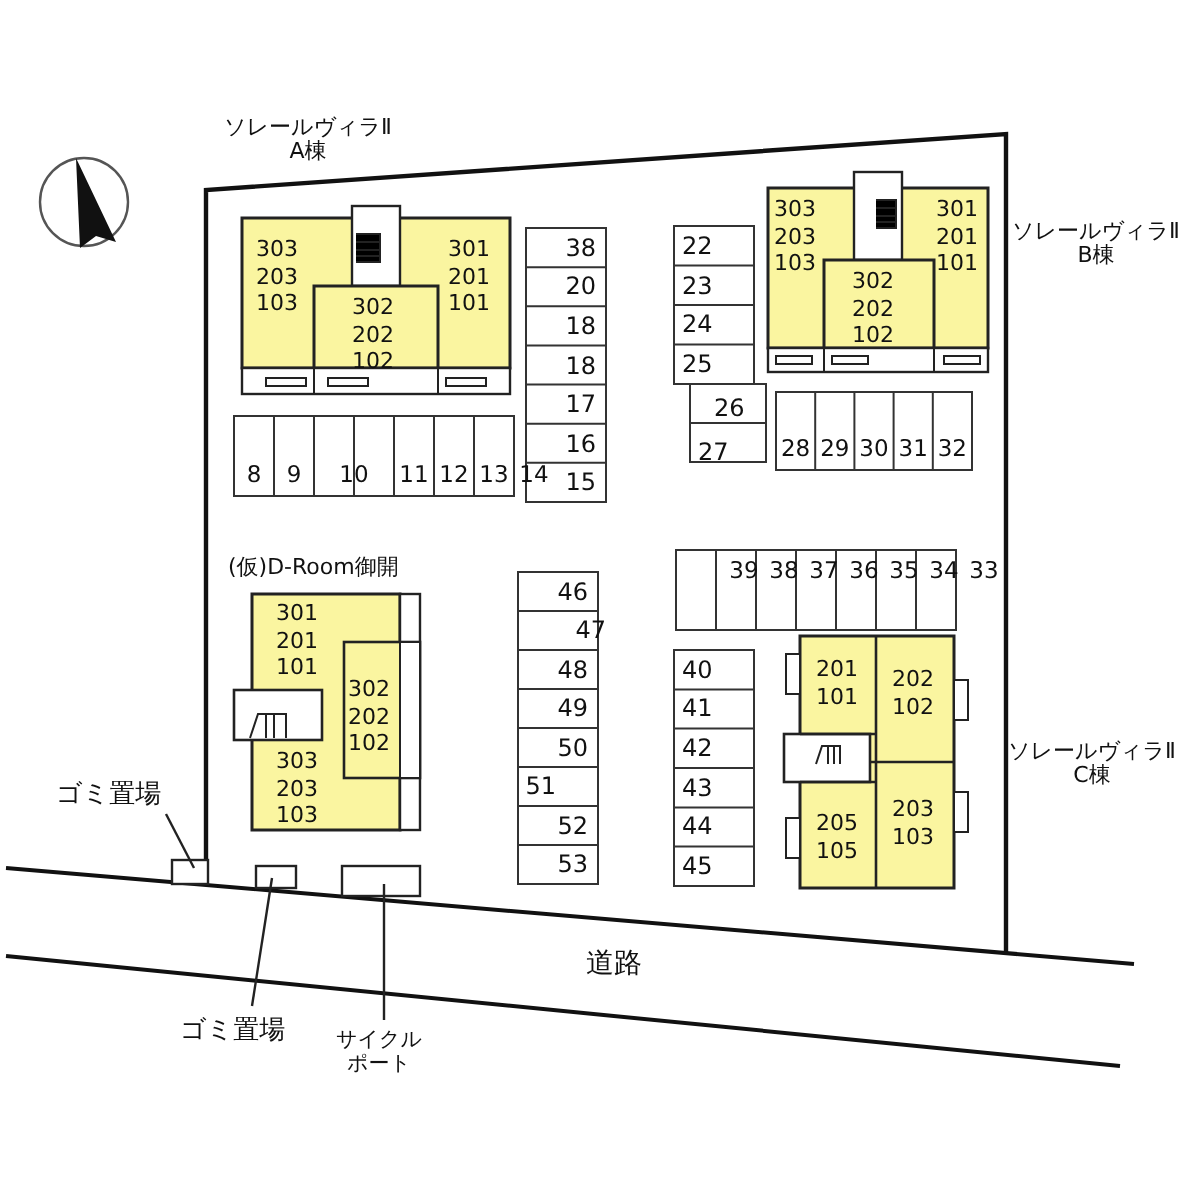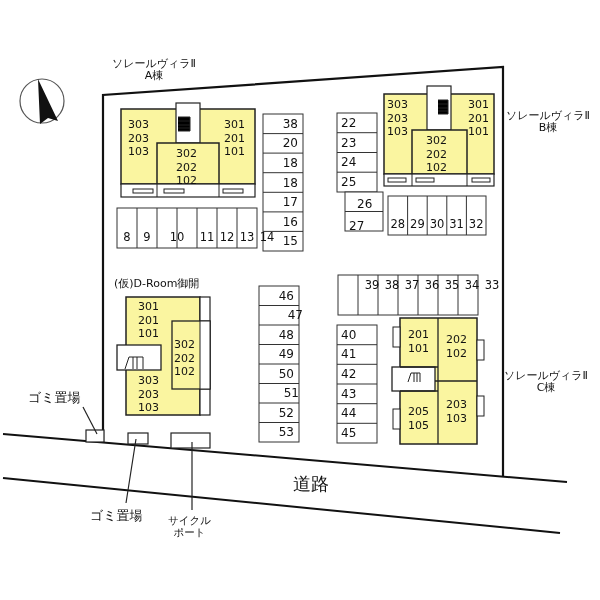--- a/index.html
+++ b/index.html
@@ -304,34 +304,34 @@
     <span style="width:20px;height:20px;align-items:center;padding:0;">34</span>
     <span style="width:20px;height:20px;align-items:center;padding:0;">33</span>
   </div>
 
   <div class="pkcol" style="left:259px;top:286px;width:40px;">
     <span style="height:19.5px;justify-content:flex-end;padding-right:5px;">46</span>
     <span style="height:19.5px;justify-content:flex-end;padding-right:5px;padding-left:44px;">47</span>
     <span style="height:19.5px;justify-content:flex-end;padding-right:5px;">48</span>
     <span style="height:19.5px;justify-content:flex-end;padding-right:5px;">49</span>
     <span style="height:19.5px;justify-content:flex-end;padding-right:5px;">50</span>
-    <span style="height:19.5px;justify-content:flex-end;padding-right:0;">51</span>
+    <span style="height:19.5px;justify-content:flex-end;padding-right:21px;">51</span>
     <span style="height:19.5px;justify-content:flex-end;padding-right:5px;">52</span>
     <span style="height:19.5px;justify-content:flex-end;padding-right:5px;">53</span>
   </div>
 
   <div class="pkcol" style="left:337px;top:325px;width:40px;">
     <span style="height:19.66px;justify-content:flex-start;padding-left:4px;">40</span>
     <span style="height:19.66px;justify-content:flex-start;padding-left:4px;">41</span>
     <span style="height:19.66px;justify-content:flex-start;padding-left:4px;">42</span>
     <span style="height:19.66px;justify-content:flex-start;padding-left:4px;">43</span>
     <span style="height:19.66px;justify-content:flex-start;padding-left:4px;">44</span>
     <span style="height:19.66px;justify-content:flex-start;padding-left:4px;">45</span>
   </div>
 
   <div class="abs" style="left:28px;top:391px;font-size:13px;">ゴミ置場</div>
   <div class="abs" style="left:90px;top:509px;font-size:13px;">ゴミ置場</div>
   <div class="abs cap" style="left:168px;top:514px;font-size:10.5px;">
     <div>サイクル</div>
     <div>ポート</div>
   </div>
-  <div class="abs" style="left:293px;top:475px;font-size:18px;">道路</div>
+  <div class="abs" style="left:293px;top:475px;font-size:14px;">道路</div>
 </div>
 
 </body></html>

